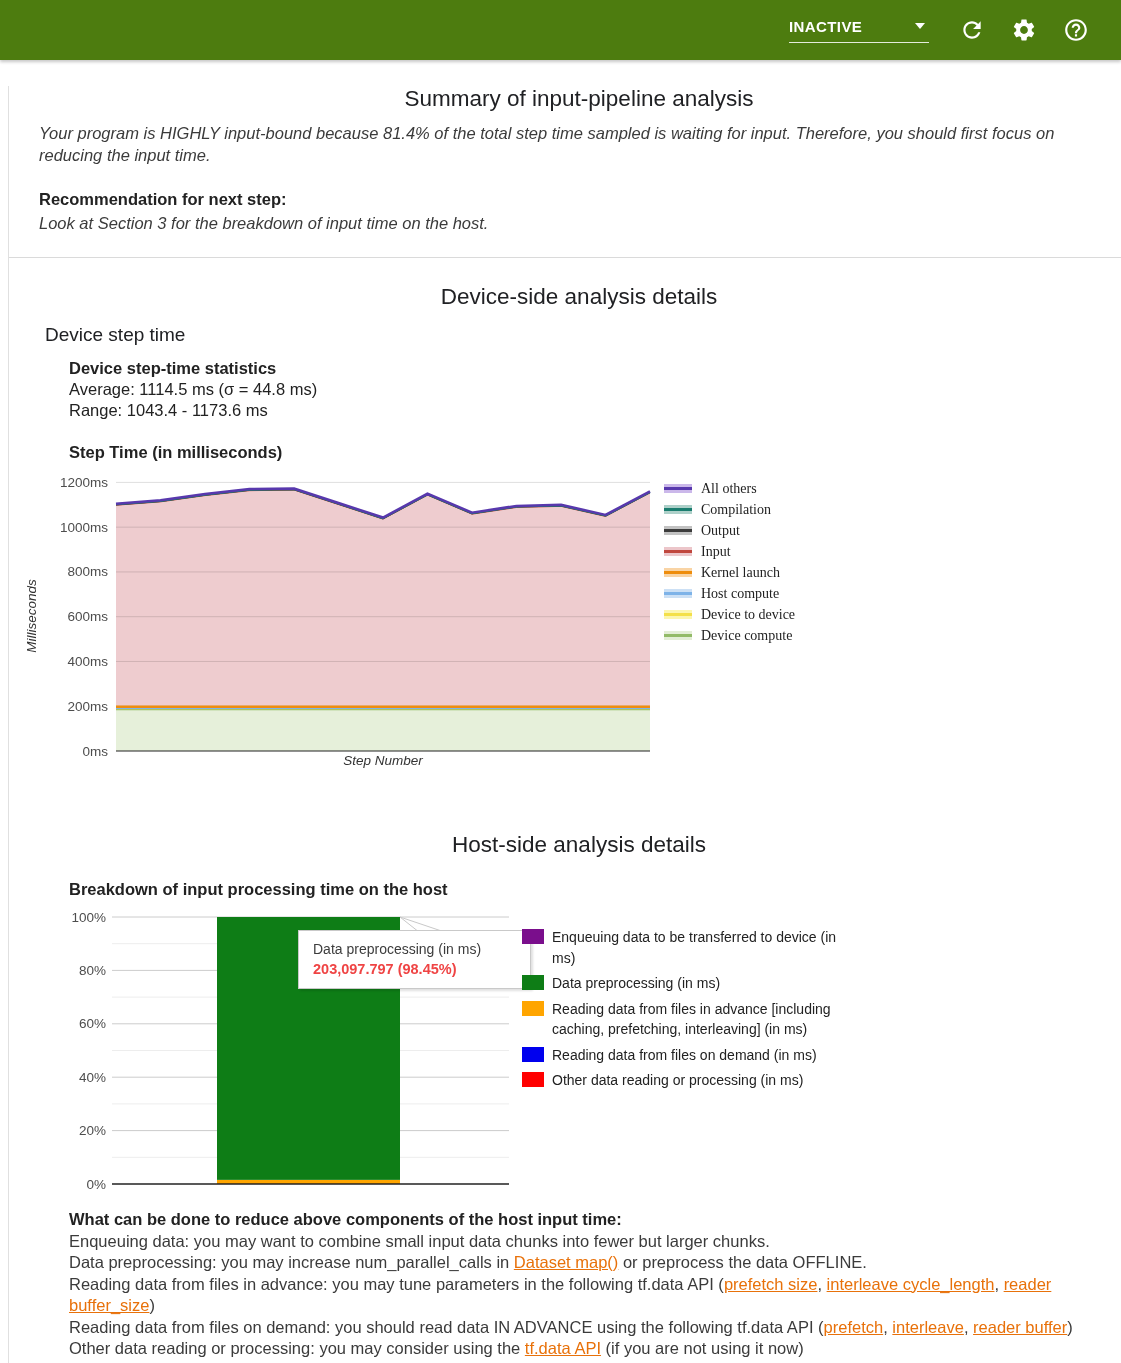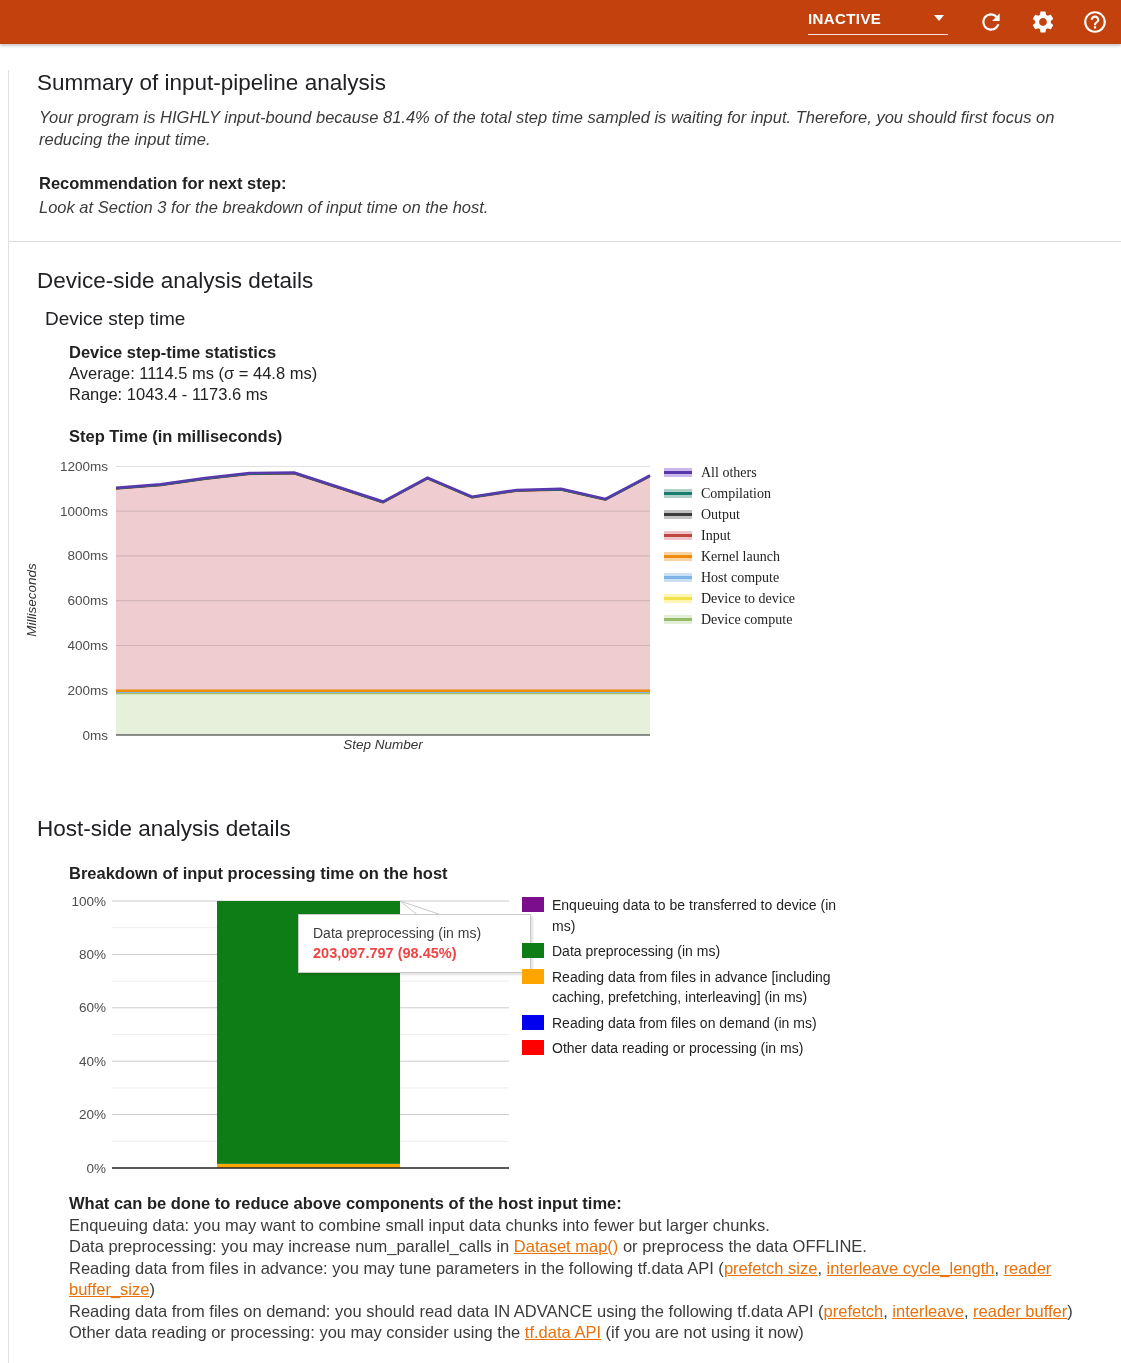--- a/index.html
+++ b/index.html
@@ -4,39 +4,39 @@
 <style>
   * { box-sizing: border-box; margin: 0; padding: 0; }
   html,body { background:#fff; }
   body {
     width: 1121px; height: 1363px; overflow: hidden;
     font-family: "Liberation Sans", sans-serif;
     color: #3b3b3b;
   }
   
   .appbar {
-    height: 44px; background: #c2410c; position: relative;
+    height: 60px; background: #4d7c0f; position: relative;
     box-shadow: 0 2px 3px rgba(0,0,0,0.22);
     display: flex; align-items: center; justify-content: flex-end;
-    padding-right: 13px; gap: 26px;
+    padding-right: 32px; gap: 26px;
   }
   .run-select {
     width: 140px; color: #fff; font-size: 15px; font-weight: bold;
     letter-spacing: 0.4px;
     border-bottom: 1px solid rgba(255,255,255,0.85);
     padding-bottom: 7px; display: flex; align-items: center; justify-content: space-between;
     cursor: pointer; margin-right: 4px;
   }
   .caret { width: 0; height: 0; border-left: 5px solid transparent;
     border-right: 5px solid transparent; border-top: 6px solid #fff; margin-right: 4px;}
   .appbar .icon-btn { width: 26px; height: 26px; cursor: pointer; }
   .appbar svg { display: block; }
   
   .board { margin-left: 8px; border-left: 1px solid #e0e0e0; min-height: 1303px; background: #fff; }
-  h1.sec { font-size: 22.5px; font-weight: 400; color: #202124; margin: 26px 0 0 28px; }
+  h1.sec { font-size: 22.5px; font-weight: 400; color: #202124; margin: 26px 0 0 28px; text-align: center; }
   h2.sub { font-size: 19px; font-weight: 400; color: #202124; margin: 14px 0 0 36px; }
   .ital { font-style: italic; }
   .summary-body { margin: 10px 0 13px 30px; width: 1065px; font-size: 16.5px; line-height: 22px; color: #3b3b3b;}
   .rec-head { margin: 24px 0 0 30px; font-size: 16.5px; font-weight: bold; color: #222; }
   .rec-body { margin: 5px 0 0 30px; font-size: 16.5px; color: #3b3b3b; }
   .divider { border: none; border-top: 1px solid #dadada; margin-top: 24px; }
   .stats { margin: 12px 0 0 60px; font-size: 16.5px; line-height: 21px; color: #222; }
   .stats .b { font-weight: bold; }
   .chart-title { margin: 22px 0 0 60px; font-size: 16.5px; font-weight: bold; color: #222; }
   
@@ -44,21 +44,21 @@
   .device-chart-wrap svg, .host-chart-wrap svg { position: absolute; left: 0; top: 0; }
   text.tick { font-family: "Liberation Sans", sans-serif; font-size: 13.5px; fill: #4d4d4d; }
   text.axis-title { font-family: "Liberation Sans", sans-serif; font-size: 13.5px; fill: #333; font-style: italic; }
   .dev-legend { position: absolute; left: 655px; top: 10px; }
   .dev-legend .item { display: flex; align-items: center; height: 21px; font-family: Liberation Serif, serif; }
   .dev-legend .swatch { width: 28px; height: 9px; margin-right: 9px; position: relative; }
   .dev-legend .swatch .ln { position: absolute; left: 0; right: 0; top: 3px; height: 3px; }
   .dev-legend .lbl { font-size: 14px; color: #222; }
   
   .host-chart-wrap { position: relative; height: 288px; margin: 10px 0 0 40px; }
-  .host-legend { position: absolute; left: 473px; top: 2px; width: 335px; }
+  .host-legend { position: absolute; left: 473px; top: 18px; width: 335px; }
   .host-legend .item { display: flex; margin-bottom: 5px; }
   .host-legend .swatch { flex: 0 0 22px; height: 15px; margin: 2px 8px 0 0; }
   .host-legend .lbl { font-size: 14px; line-height: 20.5px; color: #222; }
   .tooltip {
     position: absolute; left: 249px; top: 21px; width: 233px;
     background: #fff; border: 1px solid #c9c9c9; padding: 10px 14px 11px 14px;
     box-shadow: 1.5px 1.5px 2px rgba(0,0,0,0.12);
   }
   .tooltip .t1 { font-size: 14px; color: #3c3c3c; }
   .tooltip .t2 { font-size: 14.5px; font-weight: bold; color: #ef4444; margin-top: 4px; }

